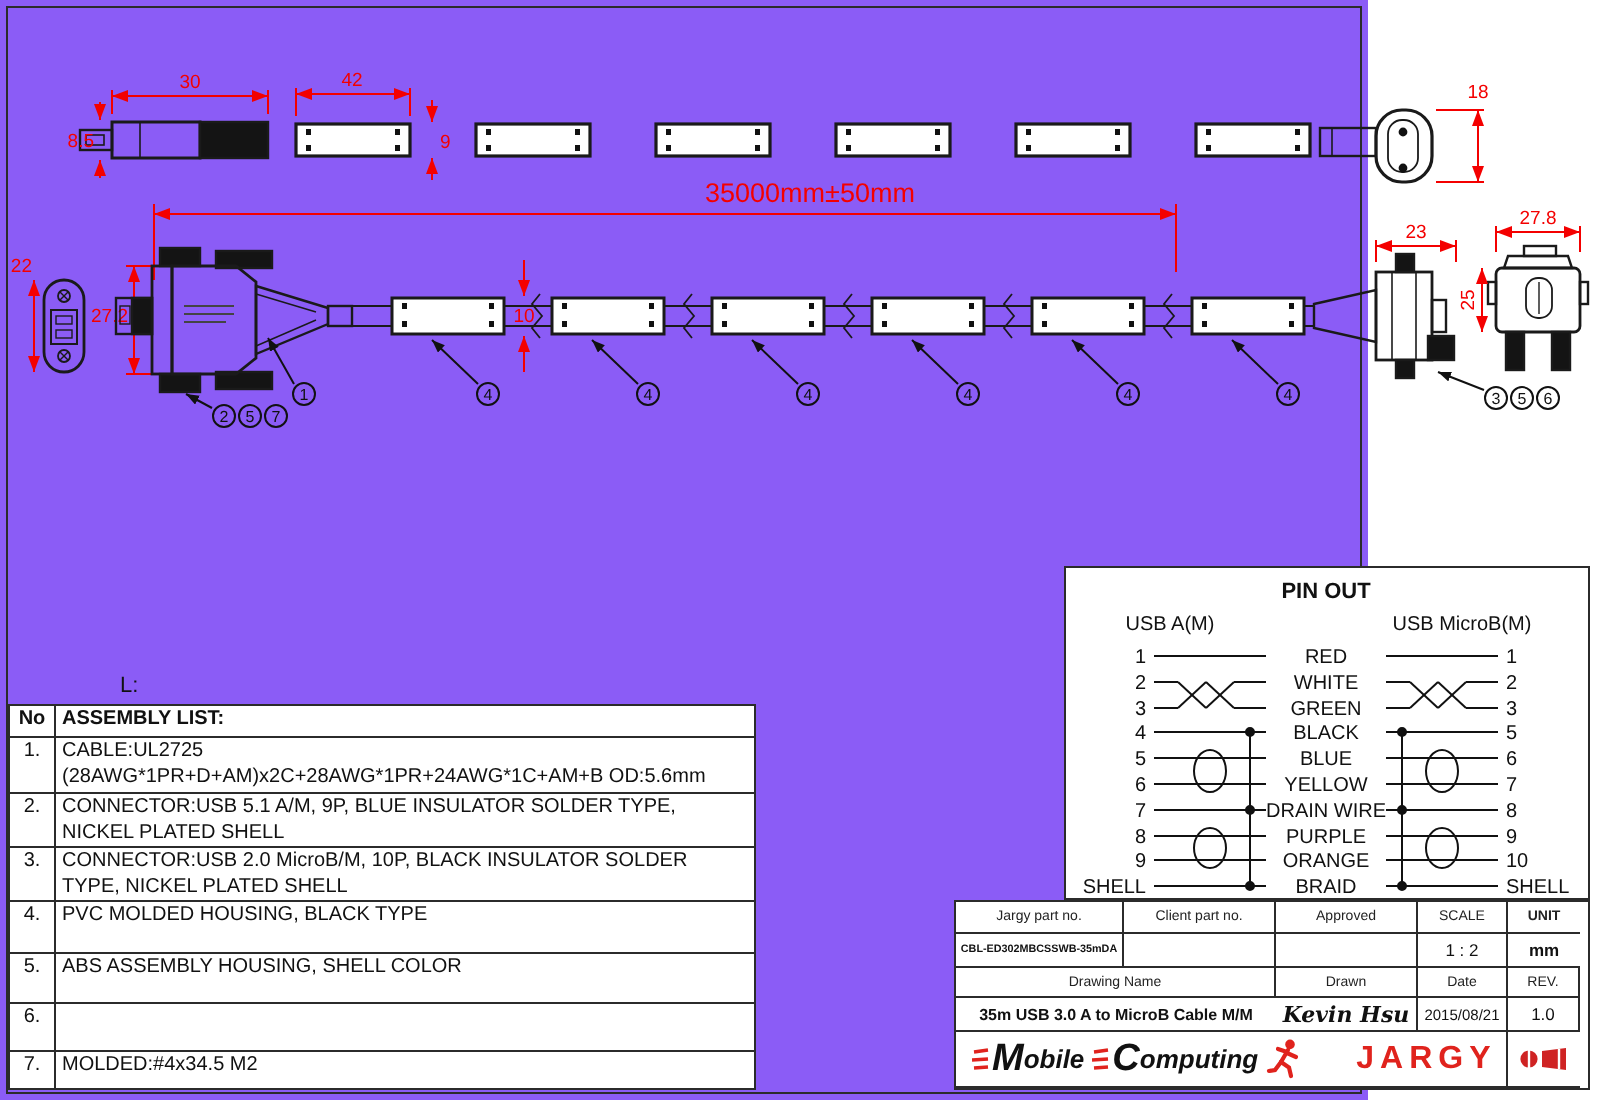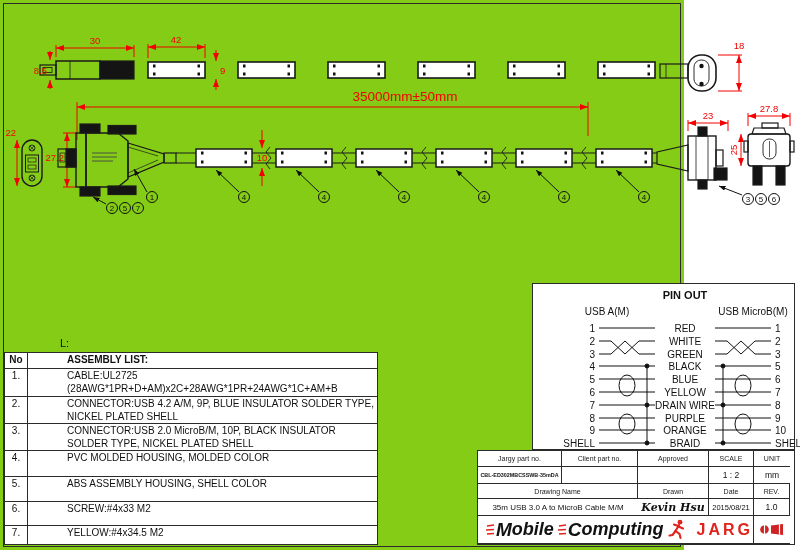--- a/index.html
+++ b/index.html
@@ -1,54 +1,54 @@
 <!DOCTYPE html>
 <html><head>
 <meta charset="utf-8">
 <style>
   html,body{margin:0;padding:0;background:#fff;width:800px;height:550px;overflow:hidden;
     font-family:"Liberation Sans",sans-serif;color:#111;}
-  #page{position:relative;width:684px;height:550px;background:#84cc16;}
+  #page{position:relative;width:684px;height:550px;background:#8b5cf6;}
   #frame{position:absolute;left:3px;top:3px;right:3px;bottom:3px;border:1.6px solid #2b2b2b;}
   svg text{font-family:"Liberation Sans",sans-serif;}
   .dimtxt{fill:#f40000;font-size:9.5px;}
   .bigdim{fill:#f40000;font-size:13.5px;font-weight:500;}
   .callout-num{fill:#111;font-size:8px;}
   
   #l-label{position:absolute;left:60px;top:306px;font-size:11px;line-height:15px;white-space:pre;}
   
   #materials{position:absolute;left:4px;top:352px;width:372px;border:1.4px solid #2b2b2b;background:#fff;}
-  .mrow{display:flex;border-top:1.4px solid #2b2b2b;overflow:hidden;gap:36px;}
+  .mrow{display:flex;border-top:1.4px solid #2b2b2b;overflow:hidden;}
   .mrow:first-child{border-top:none;}
   .mno{width:22px;flex:0 0 22px;border-right:1.2px solid #2b2b2b;font-size:10px;text-align:center;padding-top:1px;}
   .mdesc{flex:1;font-size:10px;line-height:12.5px;padding:1px 3px;}
   .mhead{font-weight:600;}
   
-  #pinout{position:absolute;left:532px;top:283px;width:263px;height:167px;border:1px solid #2b2b2b;box-sizing:border-box;background:#fff;padding-left:22px;}
+  #pinout{position:absolute;left:532px;top:283px;width:263px;height:167px;border:1px solid #2b2b2b;box-sizing:border-box;background:#fff;}
   .pin-line{stroke:#111;stroke-width:1;}
   .pin-txt{font-size:10px;fill:#111;}
   .pin-hd{font-size:10px;fill:#111;}
   
   #titleblock{position:absolute;left:477px;top:450px;width:318px;height:95px;border:1.5px solid #2b2b2b;box-sizing:border-box;
     display:grid;grid-template-columns:84px 76px 71px 45px 36px;grid-template-rows:16px 17px 15px 17px 1fr;}
   #titleblock>div{border-right:1px solid #2b2b2b;border-bottom:1px solid #2b2b2b;display:flex;align-items:center;justify-content:center;overflow:hidden;box-sizing:border-box;background:#fff;}
-  #titleblock>div:nth-child(5n){border-right:none;}
+  #titleblock>div:nth-child(5n){border-right:none;font-weight:bold;}
   .tb-h{font-size:7px;color:#222;}
   .tb-v{font-size:8.5px;text-align:right;}
   .tb-partno{font-size:5.4px;font-weight:bold;}
   .tb-name{font-size:8px;}
   .tb-sig{font-family:"DejaVu Serif",serif;font-style:italic;font-size:11px;font-weight:600;}
   .tb-date{font-size:7.5px;}
   .span2{grid-column:span 2;}
   .logo-cell{grid-column:span 4;border-right:1px solid #2b2b2b !important;justify-content:flex-start !important;padding-left:8px;}
   .proj-cell{border-right:none !important;}
   .logo-row{display:flex;align-items:center;gap:1px;}
   .lg-M{font-size:19px;font-weight:900;font-style:italic;letter-spacing:-1px;}
-  .lg-rest{font-size:18px;font-weight:800;font-style:italic;margin-right:3px;}
-  .lg-jargy{font-size:16px;font-weight:900;letter-spacing:3px;margin-left:10px;}
+  .lg-rest{font-size:13px;font-weight:800;font-style:italic;margin-right:3px;}
+  .lg-jargy{font-size:16px;font-weight:900;letter-spacing:3px;margin-left:26px;}
 </style>
 </head>
 <body>
 
 <div id="page">
   <div id="frame"></div>
 
   <svg width="800" height="282" style="position:absolute;left:0;top:0;">
     <defs>
       <marker id="ar" markerWidth="9" markerHeight="7" refX="8" refY="3" orient="auto-start-reverse">
@@ -359,41 +359,40 @@
     <div class="mrow" style="height:15px">
       <div class="mno mhead">No</div>
       <div class="mdesc mhead">ASSEMBLY LIST:</div>
     </div>
     <div class="mrow" style="height:27px">
       <div class="mno">1.</div>
       <div class="mdesc">CABLE:UL2725 (28AWG*1PR+D+AM)x2C+28AWG*1PR+24AWG*1C+AM+B OD:5.6mm  PVC JACKET COLOR:BLACK</div>
     </div>
     <div class="mrow" style="height:26px">
       <div class="mno">2.</div>
-      <div class="mdesc">CONNECTOR:USB 4.2 A/M, 9P, BLUE INSULATOR SOLDER TYPE, NICKEL PLATED SHELL</div>
+      <div class="mdesc">CONNECTOR:USB 5.1 A/M, 9P, BLUE INSULATOR SOLDER TYPE, NICKEL PLATED SHELL</div>
     </div>
     <div class="mrow" style="height:26px">
       <div class="mno">3.</div>
       <div class="mdesc">CONNECTOR:USB 2.0 MicroB/M, 10P, BLACK INSULATOR SOLDER TYPE, NICKEL PLATED SHELL</div>
     </div>
     <div class="mrow" style="height:25px">
       <div class="mno">4.</div>
-      <div class="mdesc">PVC MOLDED HOUSING, MOLDED COLOR</div>
+      <div class="mdesc">PVC MOLDED HOUSING, BLACK TYPE</div>
     </div>
     <div class="mrow" style="height:24px">
       <div class="mno">5.</div>
       <div class="mdesc">ABS ASSEMBLY HOUSING, SHELL COLOR</div>
     </div>
     <div class="mrow" style="height:23px">
       <div class="mno">6.</div>
-      <div class="mdesc">SCREW:#4x33 M2</div>
     </div>
     <div class="mrow" style="height:18px">
       <div class="mno">7.</div>
-      <div class="mdesc">YELLOW:#4x34.5 M2</div>
+      <div class="mdesc">MOLDED:#4x34.5 M2</div>
     </div>
   </div>
 
   <div id="pinout">
     <svg width="261" height="165">
       <text x="130" y="15" text-anchor="middle" font-size="11" font-weight="600" fill="#111">PIN OUT</text>
       <text x="52" y="31" text-anchor="middle" class="pin-hd">USB A(M)</text>
       <text x="198" y="31" text-anchor="middle" class="pin-hd">USB MicroB(M)</text>
 
       <g class="pin-line" fill="none">

